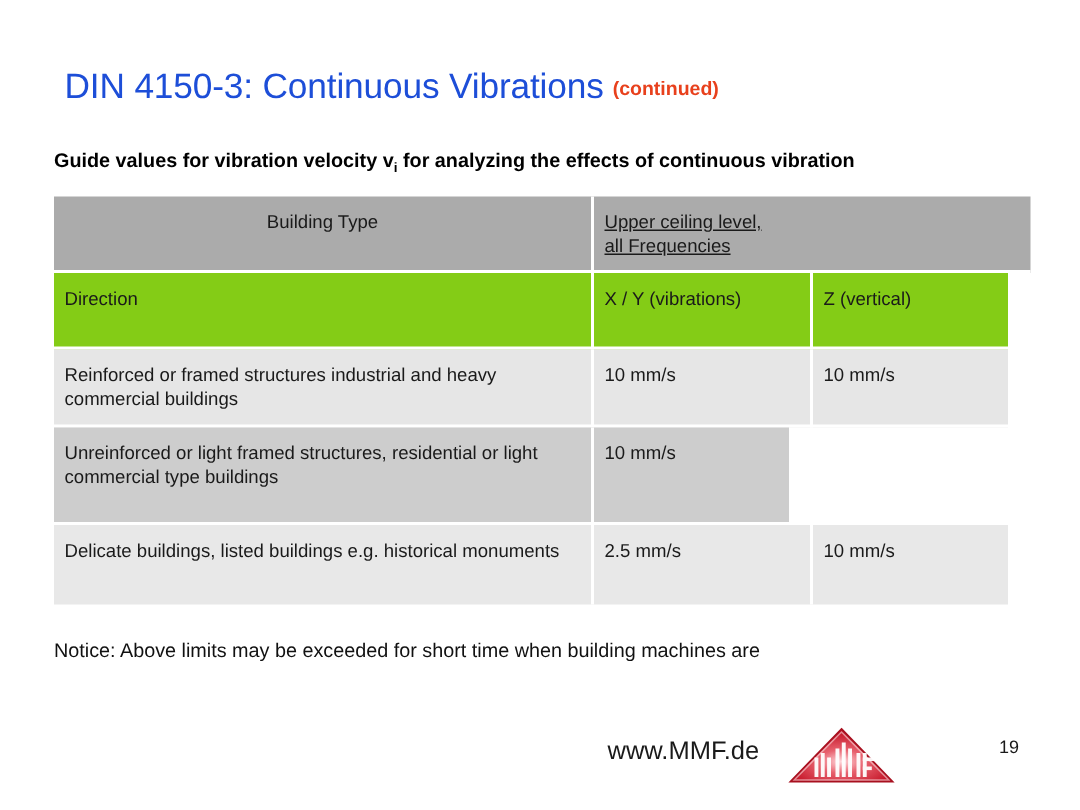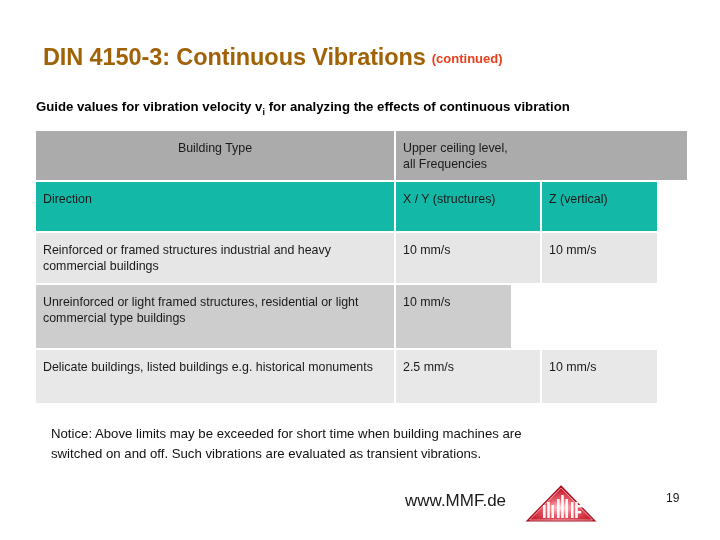--- a/index.html
+++ b/index.html
@@ -26,22 +26,22 @@
   
   .title-block {
     position: absolute;
     left: 43px;
     top: 44px;
     width: 640px;
     white-space: nowrap;
   }
   .title-main {
     font-size: 23.5px;
-    font-weight: bold;
-    color: #a16207;
+    font-weight: normal;
+    color: #1d4ed8;
     letter-spacing: -0.1px;
   }
   .title-cont {
     font-size: 13px;
     font-weight: bold;
     color: #e8401c;
     margin-left: 6px;
     position: relative;
     top: -2px;
   }
@@ -81,47 +81,47 @@
     font-size: 12.4px;
     color: #1a1a1a;
     padding: 9px 7px 0 7px;
     line-height: 1.32;
     border-right: 2px solid #ffffff;
     border-bottom: 2px solid #ffffff;
     overflow: hidden;
   }
   .cell.c1 { width: 360px; }
   .cell.c2 { width: 146px; }
-  .cell.c3 { width: 115px; border-right: none; }
+  .cell.c3 { width: 130px; border-right: none; }
 
   .row.r-head .cell { background: #ababab; height: 51px; }
   .row.r-head .cell.c1 {
     text-align: center;
     padding-top: 9px;
   }
   .row.r-head .cell.c23 {
     width: 291px;
     border-right: none;
-  }
-
-  .row.r-dir .cell { background: #14b8a6; height: 51px; }
+    text-decoration: underline;
+  }
+
+  .row.r-dir .cell { background: #84cc16; height: 51px; }
   .row.r-a   .cell { background: #e6e6e6; height: 52px; }
   .row.r-b   .cell { background: #cdcdcd; height: 65px; }
   .row.r-c   .cell { background: #e8e8e8; height: 53px; border-bottom: none; }
 
   
   .notice {
     position: absolute;
     left: 36px;
     top: 424px;
     width: 620px;
     font-size: 13.2px;
     line-height: 1.5;
     color: #111;
-    margin-left: 15px;
   }
 
   
   .footer {
     position: absolute;
     left: 0;
     top: 486px;
     width: 720px;
     height: 50px;
   }
@@ -174,21 +174,21 @@
     <div class="row r-head">
       <div class="cell c1">Building Type</div>
       <div class="cell c23">
         <div>Upper ceiling level,</div>
         <div>all Frequencies</div>
       </div>
     </div>
 
     <div class="row r-dir">
       <div class="cell c1">Direction</div>
-      <div class="cell c2">X / Y (structures)</div>
+      <div class="cell c2">X / Y (vibrations)</div>
       <div class="cell c3">Z (vertical)</div>
     </div>
 
     <div class="row r-a">
       <div class="cell c1">Reinforced or framed structures industrial and heavy commercial buildings</div>
       <div class="cell c2">10 mm/s</div>
       <div class="cell c3">10 mm/s</div>
     </div>
 
     <div class="row r-b">
@@ -199,21 +199,20 @@
     <div class="row r-c">
       <div class="cell c1">Delicate buildings, listed buildings e.g.  historical monuments</div>
       <div class="cell c2">2.5 mm/s</div>
       <div class="cell c3">10 mm/s</div>
     </div>
 
   </div>
 
   <div class="notice">
     <div>Notice: Above limits may be exceeded for short time when building machines are</div>
-    <div>switched on and off. Such vibrations are evaluated as transient vibrations.</div>
   </div>
 
   <div class="footer">
     <div class="footer-web">www.MMF.de</div>
 
     <div class="logo">
       <svg width="74" height="44" viewBox="0 0 74 44" xmlns="http://www.w3.org/2000/svg">
         <defs>
           <radialGradient id="gctr" cx="50%" cy="62%" r="58%">
             <stop offset="0%" stop-color="#ffd8dc"></stop>

